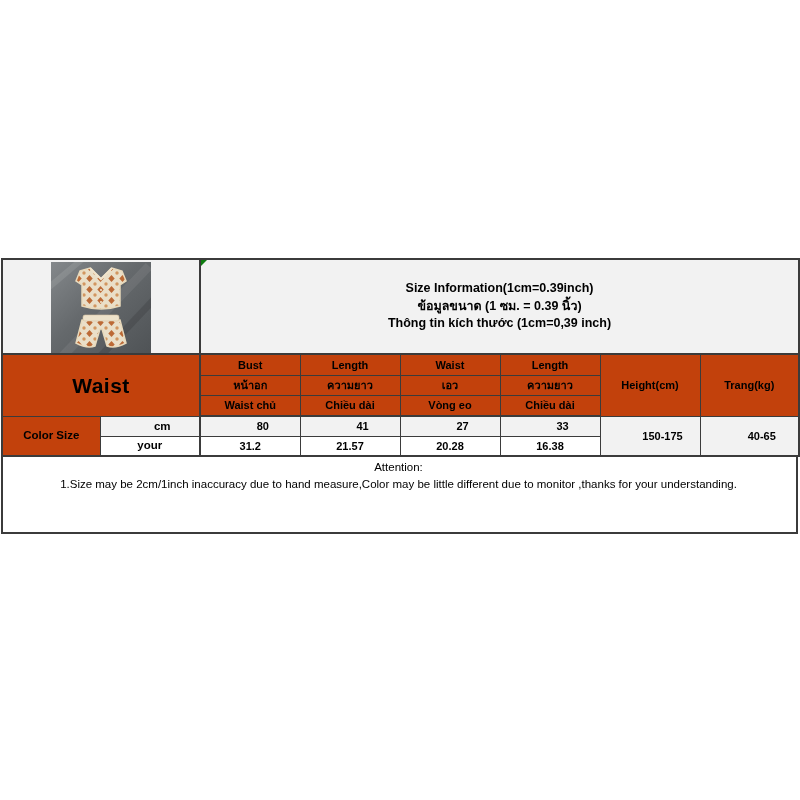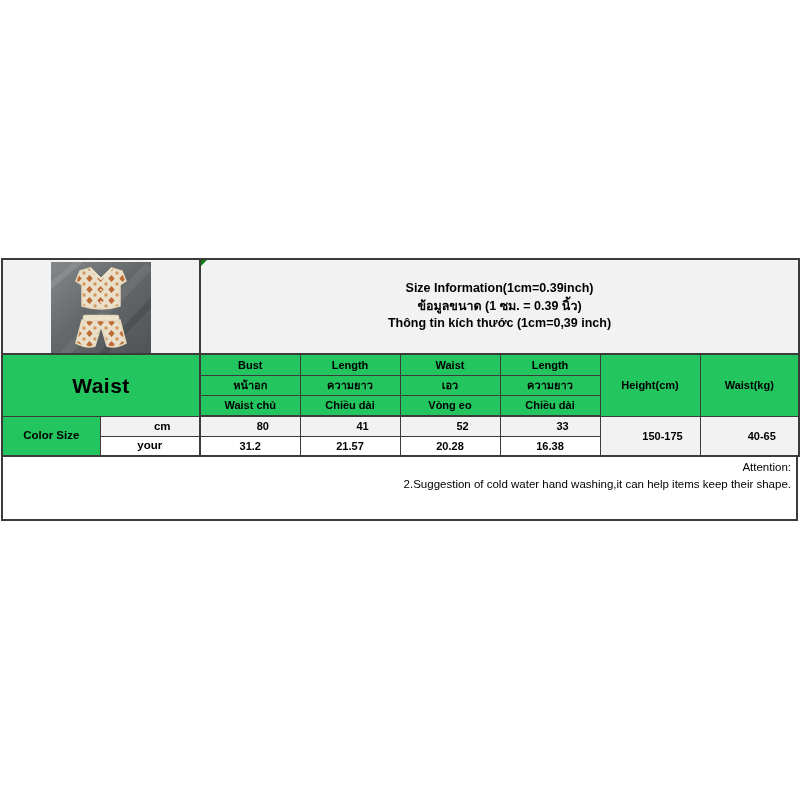--- a/index.html
+++ b/index.html
@@ -15,39 +15,39 @@
     border-collapse:collapse; table-layout:fixed;
     width:797px; height:199px;
     border:2px solid #3b3b3b;
   }
   td {
     border:1px solid #3b3b3b;
     text-align:center; vertical-align:middle;
     font-weight:bold; font-size:11px; line-height:1.1;
     overflow:hidden; white-space:nowrap;
   }
-  .hdr    { background:#22c55e; }
+  .hdr    { background:#c2410c; }
   .stripe { background:#f2f2f2;padding-left:25px; }
   .white  { background:#ffffff; }
 
   tr.img-row td { border-bottom-width:2px;margin-left:24px; }
   tr.vi-row  td { border-bottom-width:2px; }
   td.colB-end   { border-right-width:2px; }
 
   .photo-cell { background:#f2f2f2; }
   .info-cell  { background:#f2f2f2; font-size:12.5px; line-height:17.5px; }
   .size-cell  { font-size:21px; letter-spacing:0.5px; }
   .unit-cell  { font-size:11.5px; }
 
   .attention-box {
     border:2px solid #3b3b3b; border-top:none;
-    height:64px; background:#ffffff;
+    height:77px; background:#ffffff;
     padding:2px 5px 0 3px;
     font-size:11.5px; font-weight:normal; line-height:17px;
-    text-align:right; white-space:nowrap; overflow:hidden;
+    text-align:center; white-space:nowrap; overflow:hidden;
   }
 
   .green-marker {
     position:absolute; left:201px; top:260px;
     width:0; height:0;
     border-top:6px solid #0e7c10;
     border-right:6px solid transparent;
   }
 
   svg.photo { display:block; margin:2px auto 0 auto; }
@@ -112,21 +112,21 @@
         </td>
       </tr>
 
       <tr style="height:21px">
         <td colspan="2" rowspan="3" class="hdr size-cell colB-end">Waist</td>
         <td class="hdr">Bust</td>
         <td class="hdr">Length</td>
         <td class="hdr">Waist</td>
         <td class="hdr">Length</td>
         <td rowspan="3" class="hdr">Height(cm)</td>
-        <td rowspan="3" class="hdr">Waist(kg)</td>
+        <td rowspan="3" class="hdr">Trang(kg)</td>
       </tr>
 
       <tr style="height:20px">
         <td class="hdr">หน้าอก</td>
         <td class="hdr">ความยาว</td>
         <td class="hdr">เอว</td>
         <td class="hdr">ความยาว</td>
       </tr>
 
       <tr class="vi-row" style="height:21px">
@@ -134,36 +134,36 @@
         <td class="hdr">Chiều dài</td>
         <td class="hdr">Vòng eo</td>
         <td class="hdr">Chiều dài</td>
       </tr>
 
       <tr style="height:20px">
         <td rowspan="2" class="hdr unit-cell">Color Size</td>
         <td class="stripe unit-cell colB-end">cm</td>
         <td class="stripe">80</td>
         <td class="stripe">41</td>
-        <td class="stripe">52</td>
+        <td class="stripe">27</td>
         <td class="stripe">33</td>
         <td rowspan="2" class="stripe">150-175</td>
         <td rowspan="2" class="stripe">40-65</td>
       </tr>
 
       <tr style="height:20px">
         <td class="white unit-cell colB-end">your</td>
         <td class="white">31.2</td>
         <td class="white">21.57</td>
         <td class="white">20.28</td>
         <td class="white">16.38</td>
       </tr>
     </tbody>
       </table>
 
     <div class="attention-box">
       <div>Attention:</div>
-      <div>2.Suggestion of cold water hand washing,it can help items keep their shape.</div>
+      <div>1.Size may be 2cm/1inch inaccuracy due to hand measure,Color may be little different due to monitor ,thanks for your understanding.</div>
     </div>
   </div>
 
   <div class="green-marker"></div>
 </div>
 
 </body></html>

